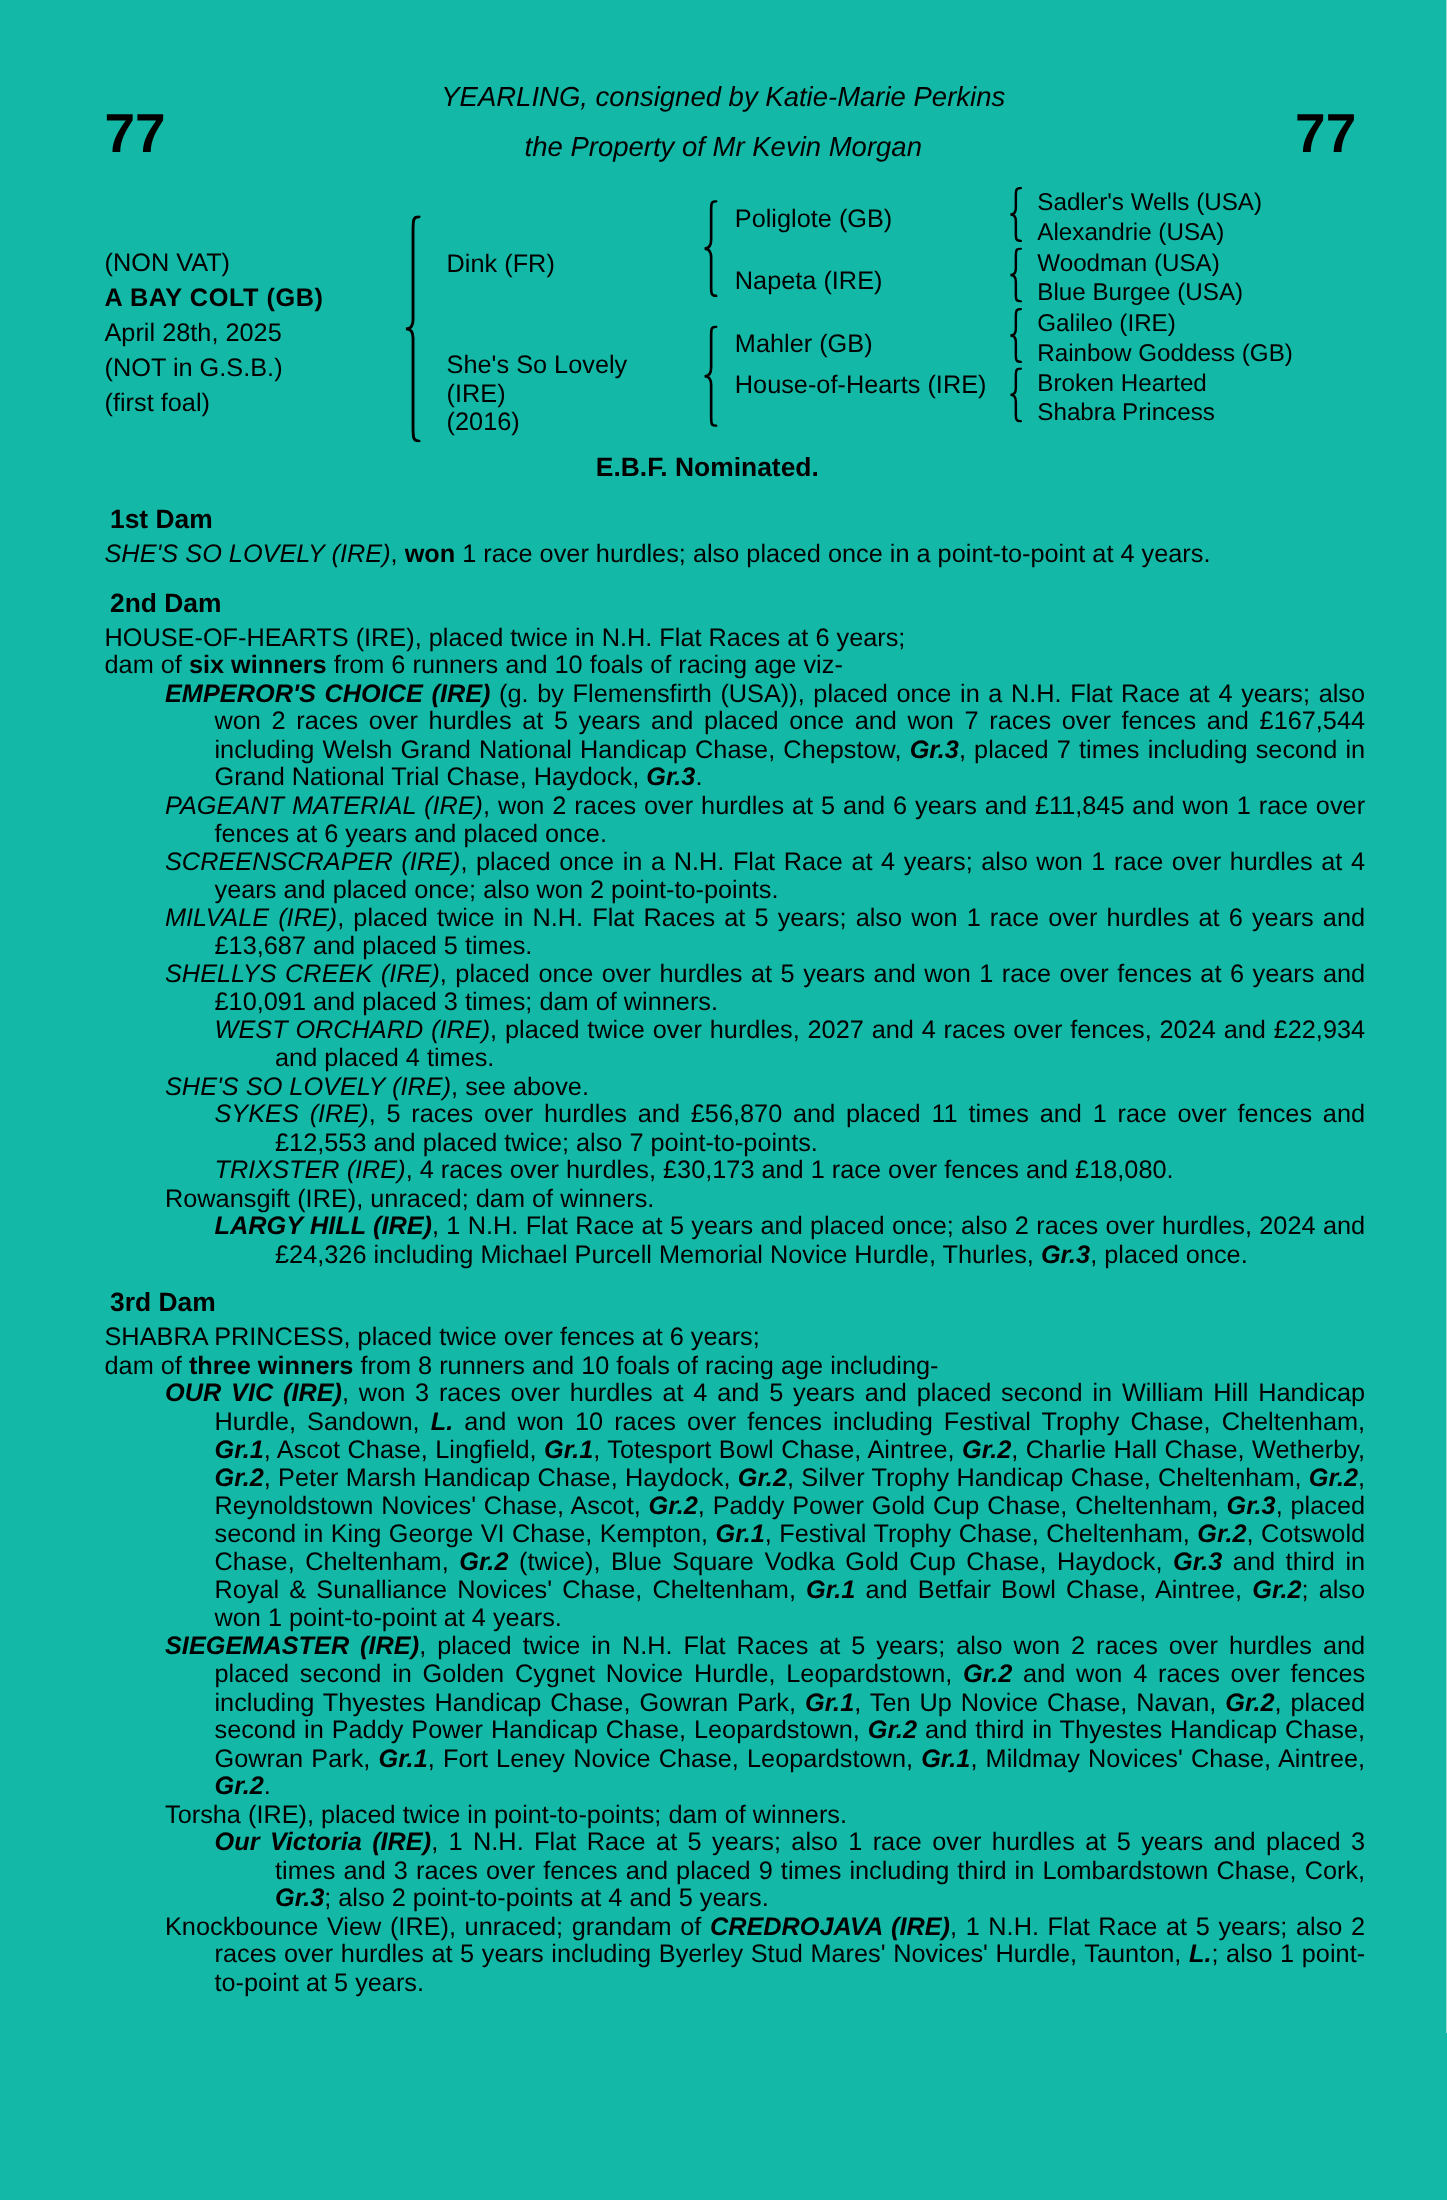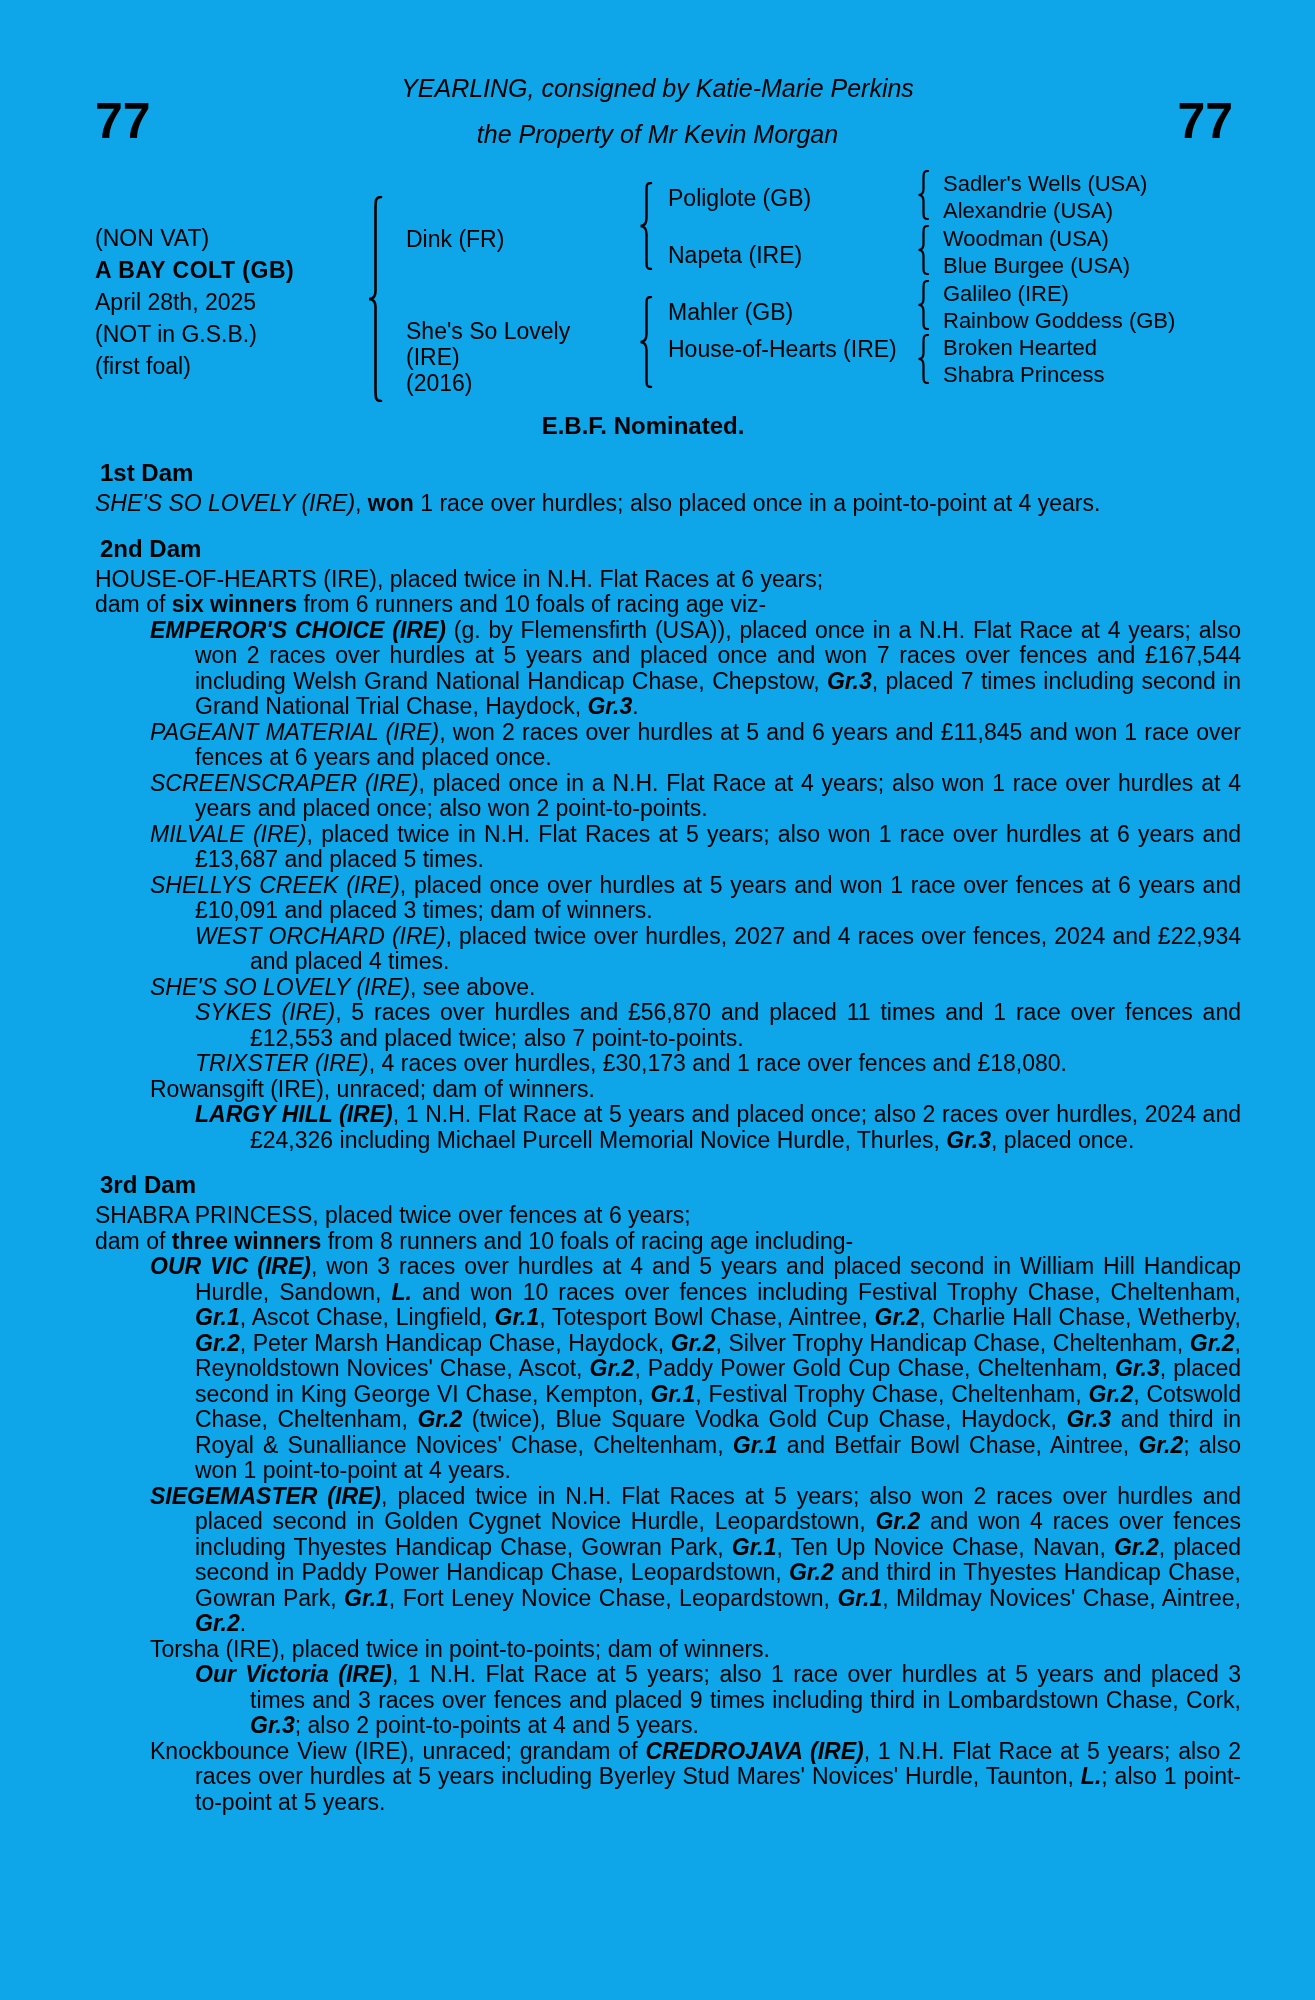--- a/index.html
+++ b/index.html
@@ -1,18 +1,18 @@
 <!DOCTYPE html>
 <html><head>
 <meta charset="utf-8">
 <style>
   html,body{margin:0;padding:0;background:#ffffff;}
   body{width:1315px;height:2000px;position:relative;color:#000;
        font-family:"Liberation Sans", sans-serif;}
-  .page{position:absolute;inset:0;background:#0ea5e9;}
+  .page{position:absolute;inset:0;background:#14b8a6;}
 
   
   .hdr-line{position:absolute;left:0;width:1315px;text-align:center;
             font-style:italic;font-size:25px;white-space:nowrap;}
   .hdr1{top:74px;}
   .hdr2{top:120px;}
   .lot{position:absolute;font-weight:700;font-size:50px;line-height:1;}
   .lot-left{left:95px;top:96px;}
   .lot-right{right:82px;top:96px;}
 

